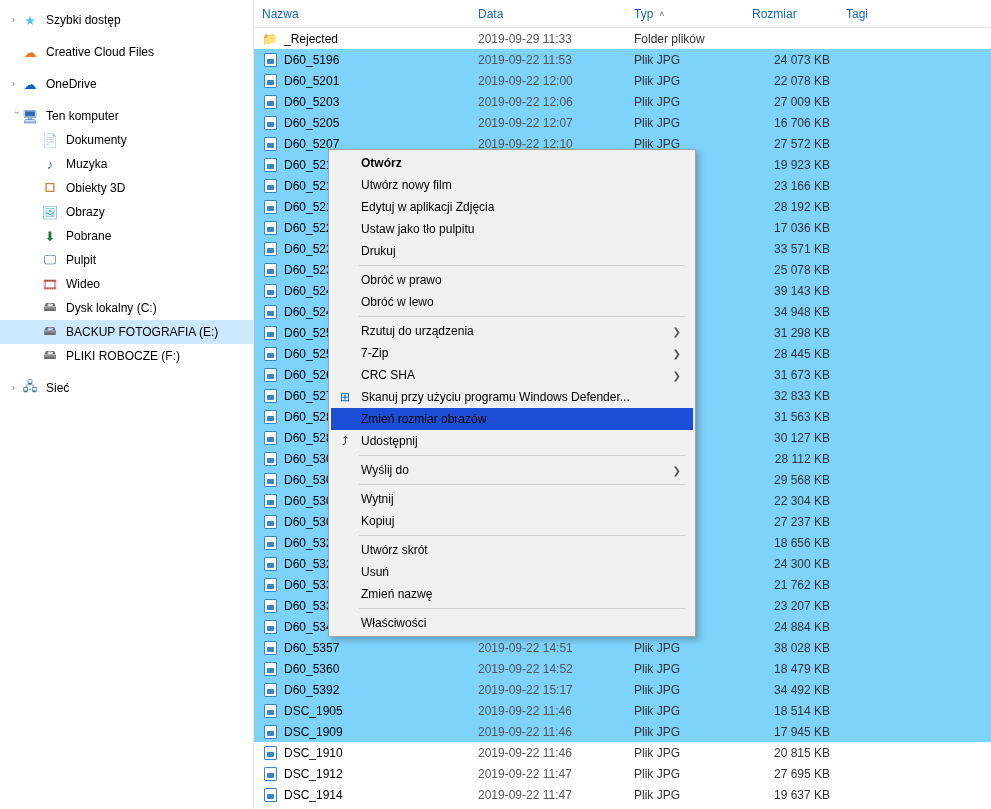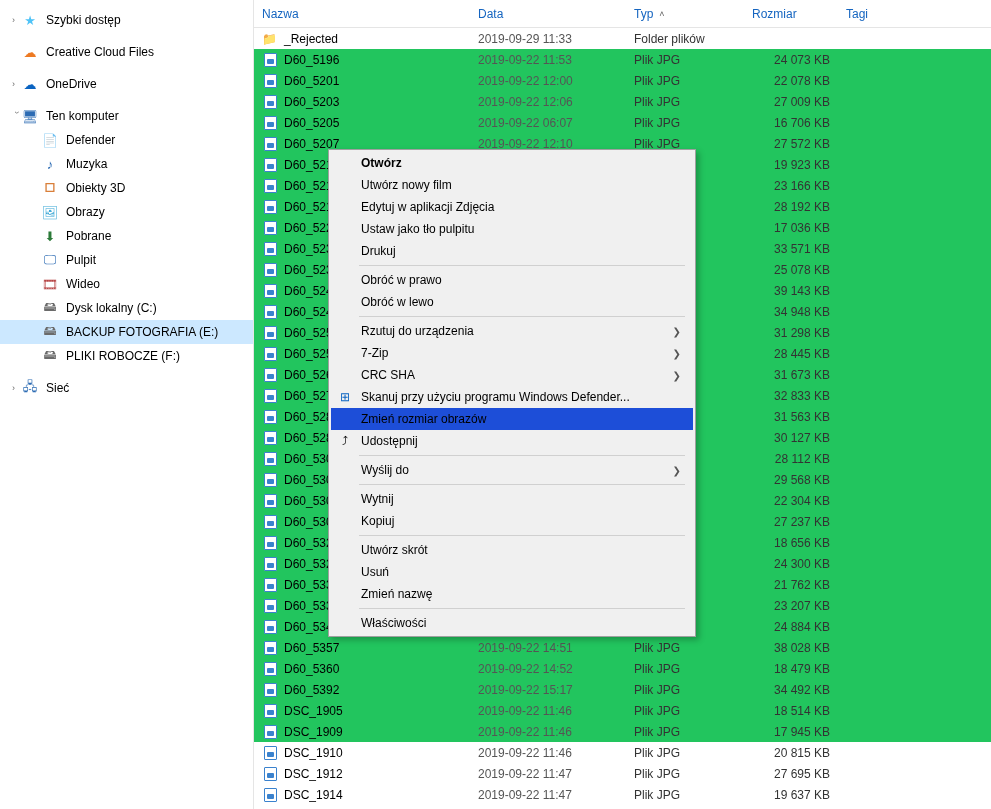--- a/index.html
+++ b/index.html
@@ -69,21 +69,21 @@
 .filelist {
   flex: 1;
   overflow-y: auto;
 }
 .file-row {
   display: flex;
   height: 21px;
   align-items: center;
   font-size: 12px;
 }
-.file-row.selected { background: #22c55e; }
+.file-row.selected { background: #7dd3fc; }
 .cell { padding: 0 8px; overflow: hidden; text-overflow: ellipsis; white-space: nowrap; }
 .c-name { width: 216px; display: flex; align-items: center; }
 .c-date { width: 156px; color: #555; }
 .c-type { width: 118px; color: #333; }
 .c-size { width: 94px; text-align: right; color: #333; }
 .file-icon {
   width: 16px;
   height: 16px;
   margin-right: 6px;
   display: inline-flex;
@@ -193,21 +193,21 @@
     <span>OneDrive</span>
   </div>
   <div style="height:8px"></div>
   <div class="tree-item root">
     <span class="collapse-arrow" style="transform:rotate(90deg)">›</span>
     <span class="tree-icon ic-pc">🖥</span>
     <span>Ten komputer</span>
   </div>
   <div class="tree-item child">
     <span class="tree-icon ic-doc">📄</span>
-    <span>Defender</span>
+    <span>Dokumenty</span>
   </div>
   <div class="tree-item child">
     <span class="tree-icon ic-music">♪</span>
     <span>Muzyka</span>
   </div>
   <div class="tree-item child">
     <span class="tree-icon ic-3d">🞑</span>
     <span>Obiekty 3D</span>
   </div>
   <div class="tree-item child">
@@ -308,21 +308,21 @@
         <div class="cell c-type">Plik JPG</div>
         <div class="cell c-size">27 009 KB</div>
       </div>
       <div class="file-row selected">
         <div class="cell c-name">
           <span class="file-icon">
             <span class="jpg-icon"></span>
           </span>
           <span>D60_5205</span>
         </div>
-        <div class="cell c-date">2019-09-22 06:07</div>
+        <div class="cell c-date">2019-09-22 12:07</div>
         <div class="cell c-type">Plik JPG</div>
         <div class="cell c-size">16 706 KB</div>
       </div>
       <div class="file-row selected">
         <div class="cell c-name">
           <span class="file-icon">
             <span class="jpg-icon"></span>
           </span>
           <span>D60_5207</span>
         </div>

